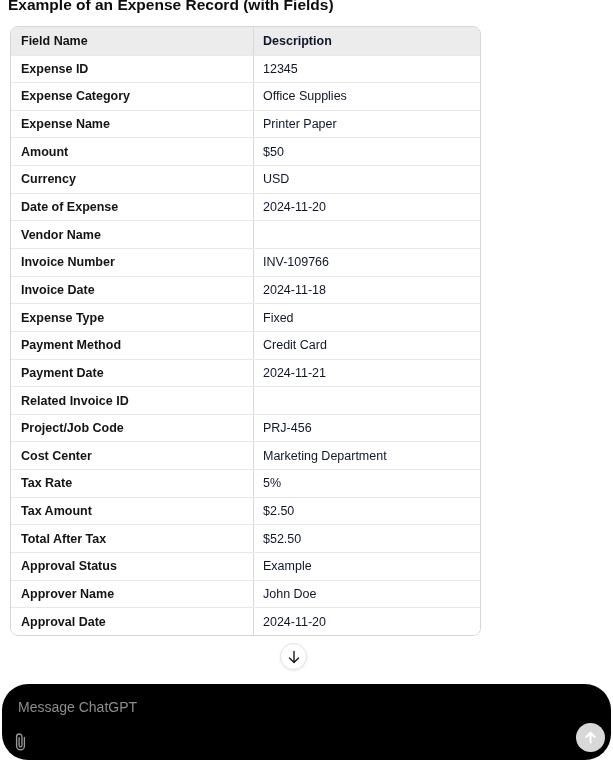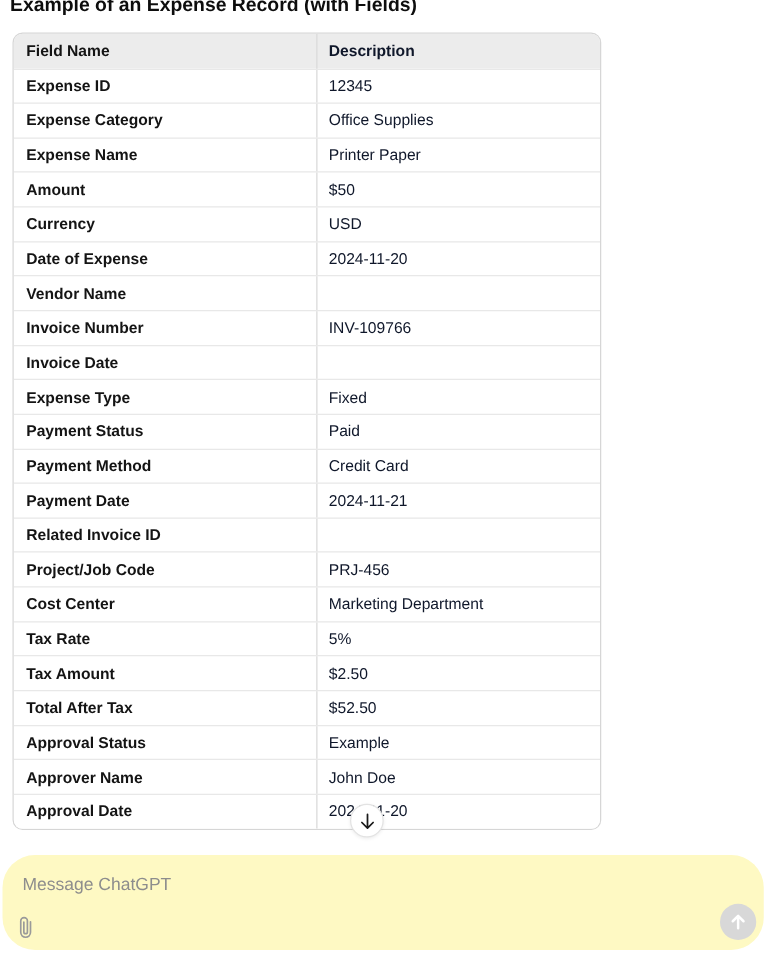--- a/index.html
+++ b/index.html
@@ -42,21 +42,21 @@
     position:absolute; left:280px; top:643px;
     width:27px; height:27px; border-radius:50%;
     background:#ffffff; border:1px solid #e3e3e3;
     box-shadow:0 1px 3px rgba(0,0,0,0.08);
     display:flex; align-items:center; justify-content:center;
     z-index:6; cursor:pointer;
   }
   .composer {
     position:absolute; left:2px; top:684px;
     width:609px; height:76px;
-    background:#fef9c3; border-radius:26px;
+    background:#000000; border-radius:26px;
     z-index:4;
   }
   .composer-placeholder {
     position:absolute; left:16px; top:15px;
     font-size:14px; color:#8d8d8d; font-weight:400;
   }
   .attach-btn {
     position:absolute; left:7px; top:46px;
     width:22px; height:24px;
     display:flex; align-items:center; justify-content:center;
@@ -115,31 +115,28 @@
     <div class="cell-field">Vendor Name</div>
   </div>
 
   <div class="t-row">
     <div class="cell-field">Invoice Number</div>
     <div class="cell-desc">INV-109766</div>
   </div>
 
   <div class="t-row">
     <div class="cell-field">Invoice Date</div>
+    <div class="cell-desc">2024-11-18</div>
   </div>
 
   <div class="t-row">
     <div class="cell-field">Expense Type</div>
     <div class="cell-desc">Fixed</div>
   </div>
 
-  <div class="t-row">
-    <div class="cell-field">Payment Status</div>
-    <div class="cell-desc">Paid</div>
-  </div>
 
   <div class="t-row">
     <div class="cell-field">Payment Method</div>
     <div class="cell-desc">Credit Card</div>
   </div>
 
   <div class="t-row">
     <div class="cell-field">Payment Date</div>
     <div class="cell-desc">2024-11-21</div>
   </div>

